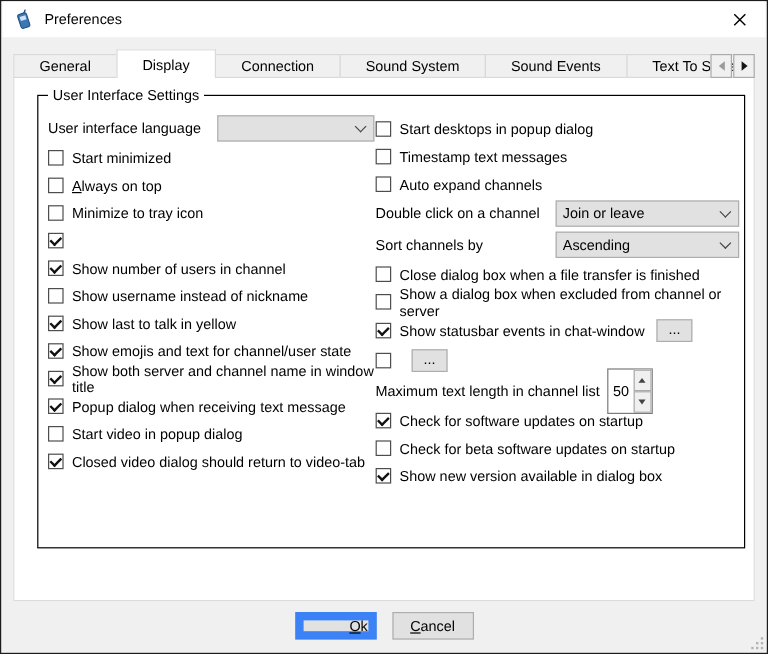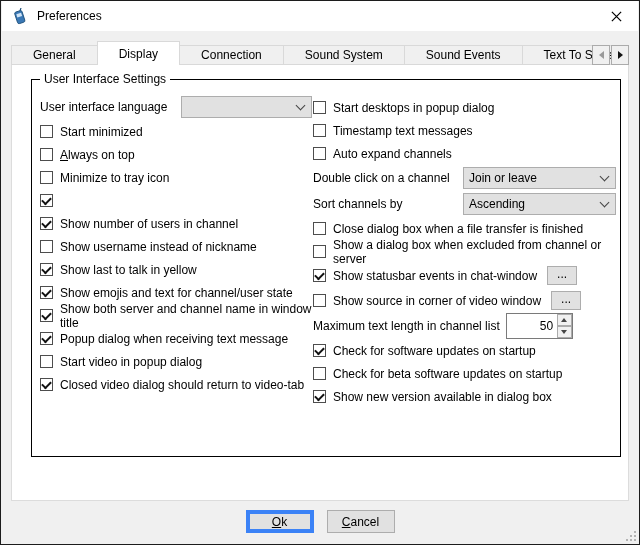--- a/index.html
+++ b/index.html
@@ -57,34 +57,34 @@
            display:flex; align-items:center; padding:0 7px 0 5px;gap:18px; }
   .combo .val { flex:1; white-space:nowrap; overflow:hidden; }
   .chev { width:7px; height:7px; border-right:1.3px solid #444; border-bottom:1.3px solid #444;
           transform:rotate(45deg); margin-top:-3px; flex:none; }
   .combo-lang { width:131px; margin-left:auto; }
   .combo-r { width:153px; margin-left:auto; }
 
   .dots-btn { width:30px; height:19px; margin-left:10px; background:#e1e1e1; border:1px solid #adadad;
               display:flex; align-items:center; justify-content:center; padding-bottom:4px; }
 
-  .spin { display:flex; height:26px; border:1px solid #7a7a7a; background:#fff; margin-left:6px;padding-left:29px; }
+  .spin { display:flex; height:38px; border:1px solid #7a7a7a; background:#fff; margin-left:6px; }
   .spin-val { width:21px; display:flex; align-items:center; padding-left:4px; }
   .spin-btns { width:15px; display:flex; flex-direction:column; }
   .spin-btn { flex:1; background:#f0f0f0; border:1px solid #ababab; display:flex;
               align-items:center; justify-content:center; }
   .tri-up   { width:0; height:0; border-left:3.5px solid transparent; border-right:3.5px solid transparent; border-bottom:4px solid #444; }
   .tri-down { width:0; height:0; border-left:3.5px solid transparent; border-right:3.5px solid transparent; border-top:4px solid #444; }
 
   
   .btnrow { position:absolute; left:0; right:0; top:509px; height:24px;
             display:flex; justify-content:center; gap:13px; }
   .btn { width:68px; height:23px; background:#e1e1e1; border:1px solid #adadad;
          display:flex; align-items:center; justify-content:center; }
-  .btn.default { border:4px solid #3b82f6; }
+  .btn.default { border:7px solid #3b82f6;justify-content:flex-end; }
 
   .grip { position:absolute; right:3px; bottom:3px; width:2px; height:2px; background:#b3b3b3;
           box-shadow:-4px 0 #b3b3b3, -8px 0 #b3b3b3, 0 -4px #b3b3b3, -4px -4px #b3b3b3, 0 -8px #b3b3b3; }
 </style>
 </head>
 <body>
 
 <div class="window">
 
   <div class="titlebar">
@@ -222,21 +222,20 @@
           <span>Show a dialog box when excluded from channel or server</span>
         </div>
 
         <div class="row-s">
           <span class="cb checked"></span>
           <span>Show statusbar events in chat-window</span>
           <div class="dots-btn">...</div>
         </div>
         <div class="row-s">
           <span class="cb"></span>
-          <span>Show source in corner of video window</span>
           <div class="dots-btn">...</div>
         </div>
 
         <div class="row-c">
           <span>Maximum text length in channel list</span>
           <div class="spin">
             <span class="spin-val">50</span>
             <div class="spin-btns">
               <div class="spin-btn">
                   <span class="tri-up"></span>

